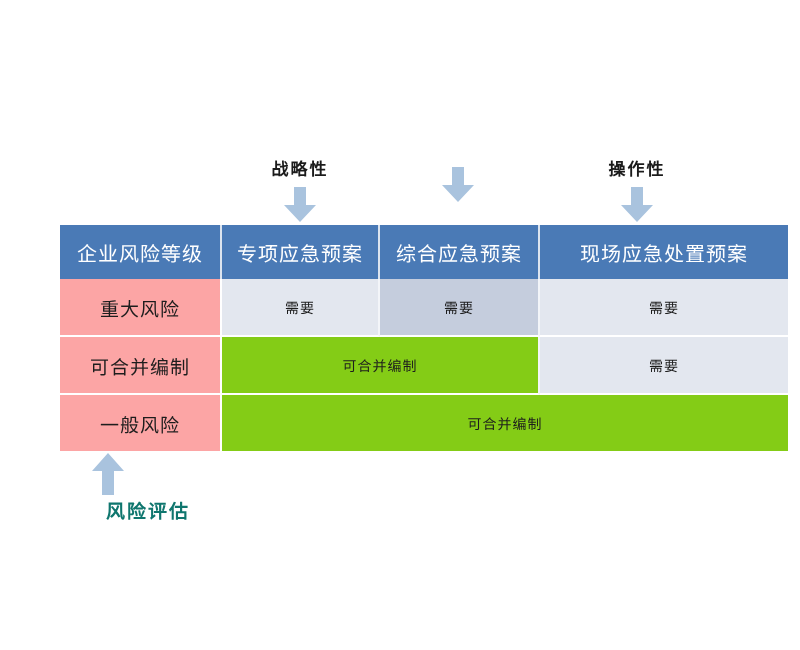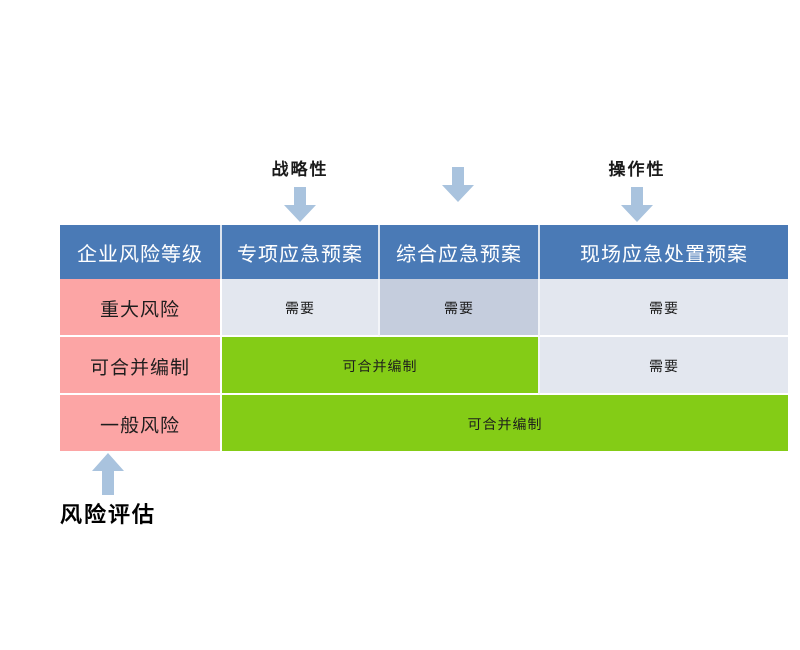--- a/index.html
+++ b/index.html
@@ -64,26 +64,26 @@
     width: 34px;
     height: 44px;
     margin-left: 9px;
   }
 
   .risk-assess-label {
     position: absolute;
     left: 60px;
     top: 496px;
     width: 130px;
-    text-align: left;
+    text-align: right;
     font-family: "Liberation Serif", "DejaVu Serif", serif;
-    font-size: 22px;
+    font-size: 19px;
     font-weight: 700;
     letter-spacing: 2px;
-    color: #000000;
+    color: #0f766e;
     white-space: nowrap;
   }
 
   
   .matrix {
     position: absolute;
     left: 60px;
     top: 225px;
     width: 680px;
     border-collapse: separate;

